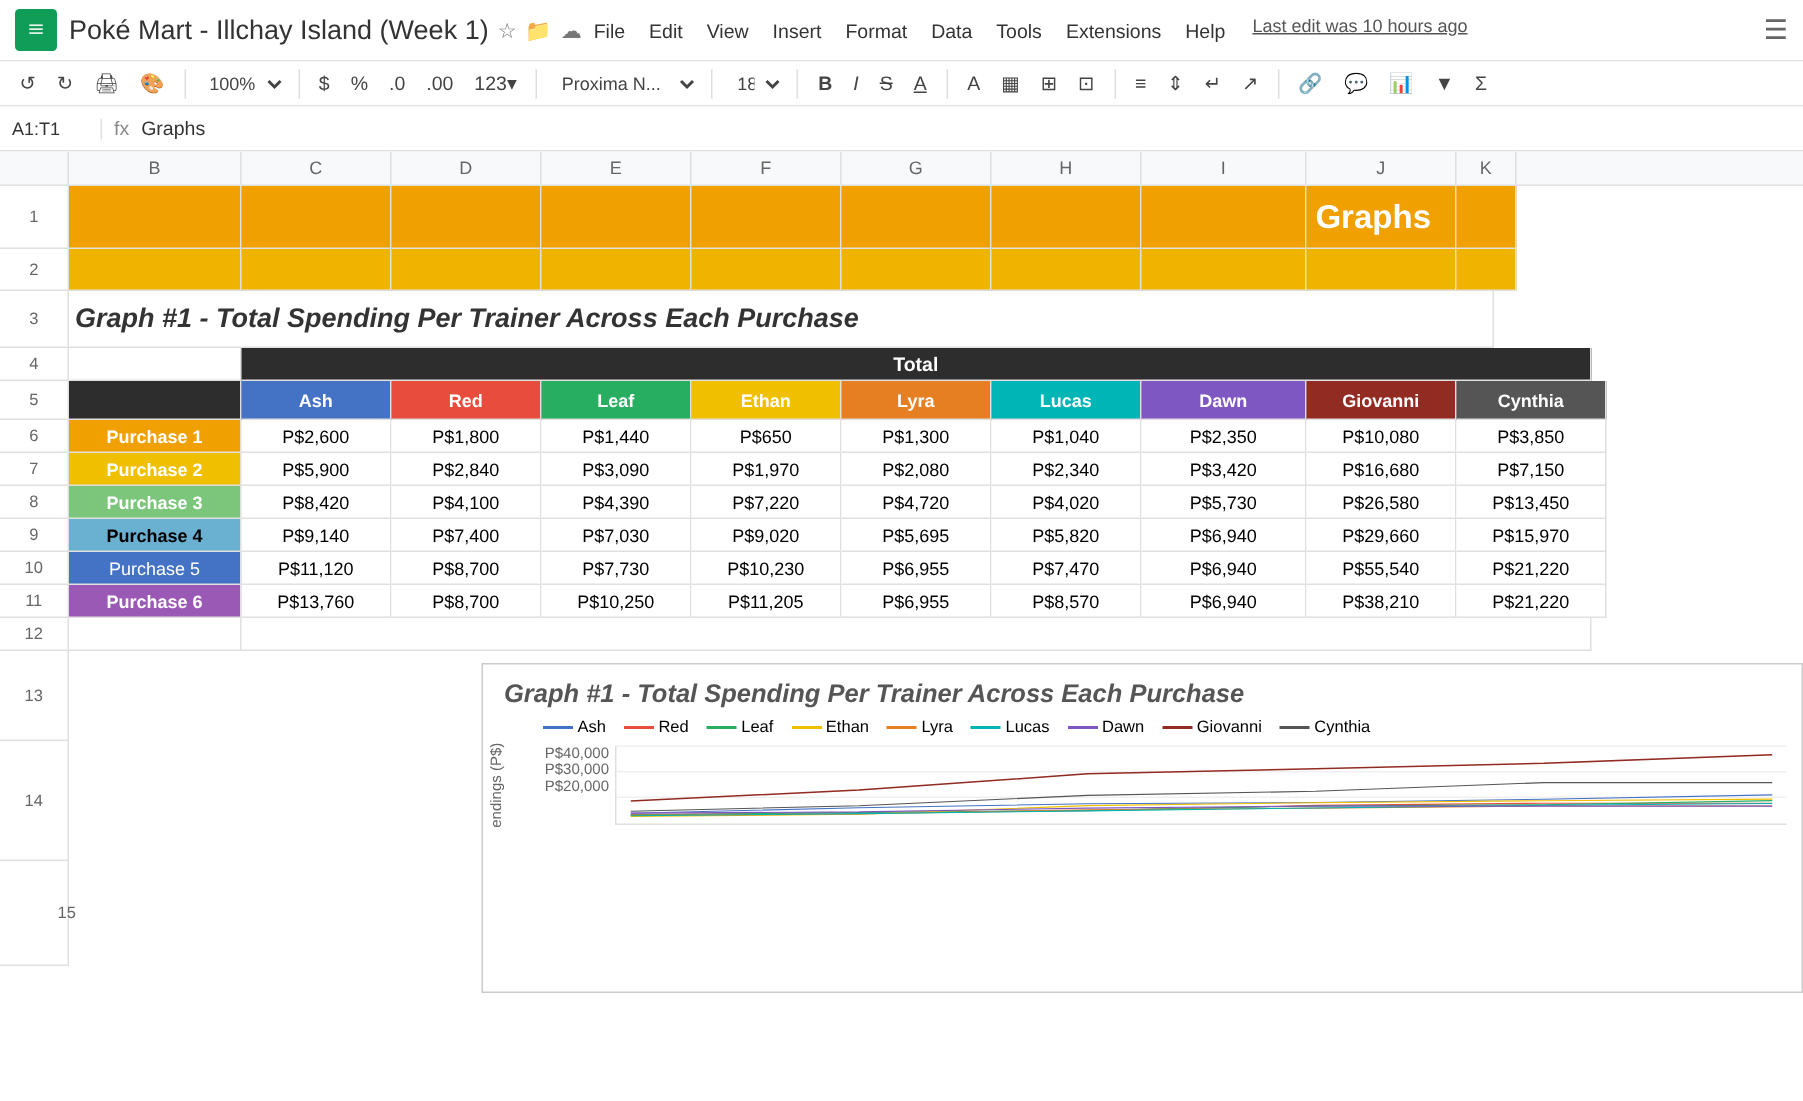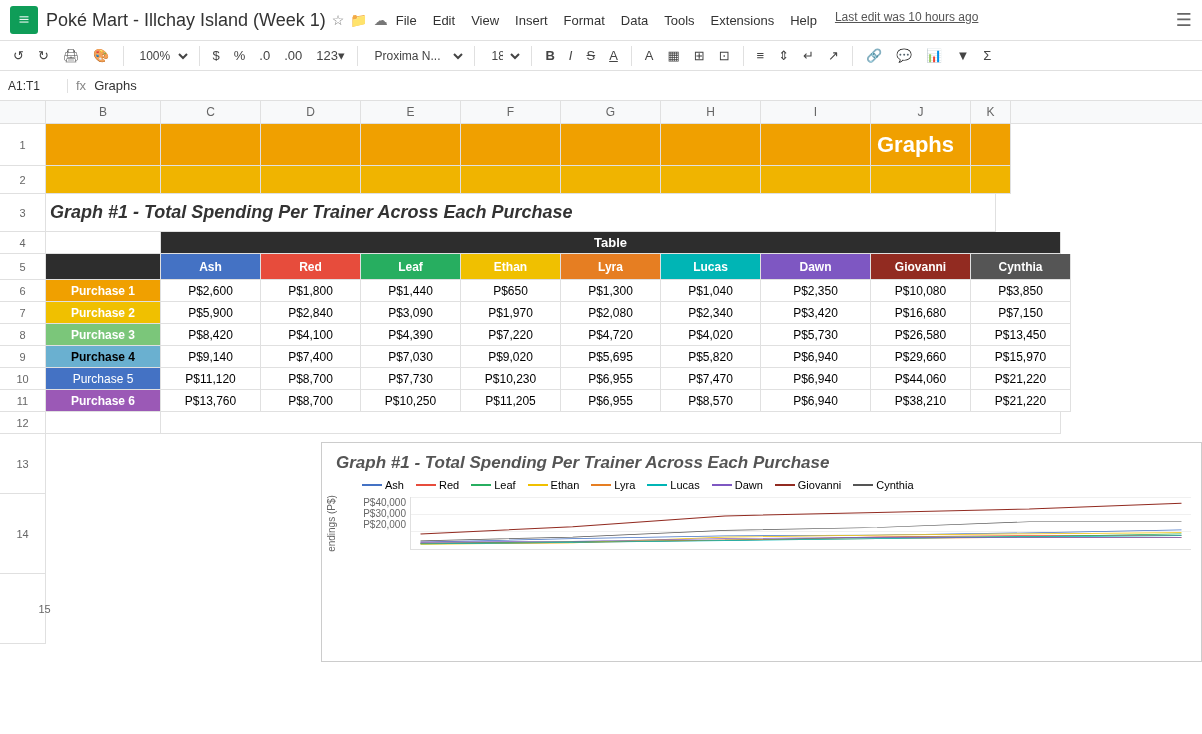--- a/index.html
+++ b/index.html
@@ -315,21 +315,21 @@
         <div class="cell col-w-J gold-bar"></div>
         <div class="cell col-w-K gold-bar"></div>
       </div>
 
       <div class="grid-row row-h-3">
         <div class="cell col-w-B graph-title-cell" style="font-style:italic;font-weight:bold;font-size:18px;width:950px;min-width:950px;overflow:visible;">Graph #1 - Total Spending Per Trainer Across Each Purchase</div>
       </div>
 
       <div class="grid-row row-h-norm">
         <div class="cell col-w-B empty-cell"></div>
-        <div class="cell table-header-cell" style="width:900px;min-width:900px;">Table</div>
+        <div class="cell table-header-cell" style="width:900px;min-width:900px;">Total</div>
       </div>
 
       <div class="grid-row row-h-5">
         <div class="cell col-w-B empty-cell" style="background:#2d2d2d;"></div>
         <div class="cell col-w-C col-ash">Ash</div>
         <div class="cell col-w-D col-red">Red</div>
         <div class="cell col-w-E col-leaf">Leaf</div>
         <div class="cell col-w-F col-ethan">Ethan</div>
         <div class="cell col-w-G col-lyra">Lyra</div>
         <div class="cell col-w-H col-lucas">Lucas</div>
@@ -392,21 +392,21 @@
 
       <div class="grid-row row-h-norm">
         <div class="cell col-w-B purchase-5">Purchase 5</div>
         <div class="cell col-w-C data-cell">P$11,120</div>
         <div class="cell col-w-D data-cell">P$8,700</div>
         <div class="cell col-w-E data-cell">P$7,730</div>
         <div class="cell col-w-F data-cell">P$10,230</div>
         <div class="cell col-w-G data-cell">P$6,955</div>
         <div class="cell col-w-H data-cell">P$7,470</div>
         <div class="cell col-w-I data-cell">P$6,940</div>
-        <div class="cell col-w-J data-cell">P$44,060</div>
+        <div class="cell col-w-J data-cell">P$55,540</div>
         <div class="cell col-w-K data-cell" style="width:100px;min-width:100px;">P$21,220</div>
       </div>
 
       <div class="grid-row row-h-norm">
         <div class="cell col-w-B purchase-6">Purchase 6</div>
         <div class="cell col-w-C data-cell">P$13,760</div>
         <div class="cell col-w-D data-cell">P$8,700</div>
         <div class="cell col-w-E data-cell">P$10,250</div>
         <div class="cell col-w-F data-cell">P$11,205</div>
         <div class="cell col-w-G data-cell">P$6,955</div>

